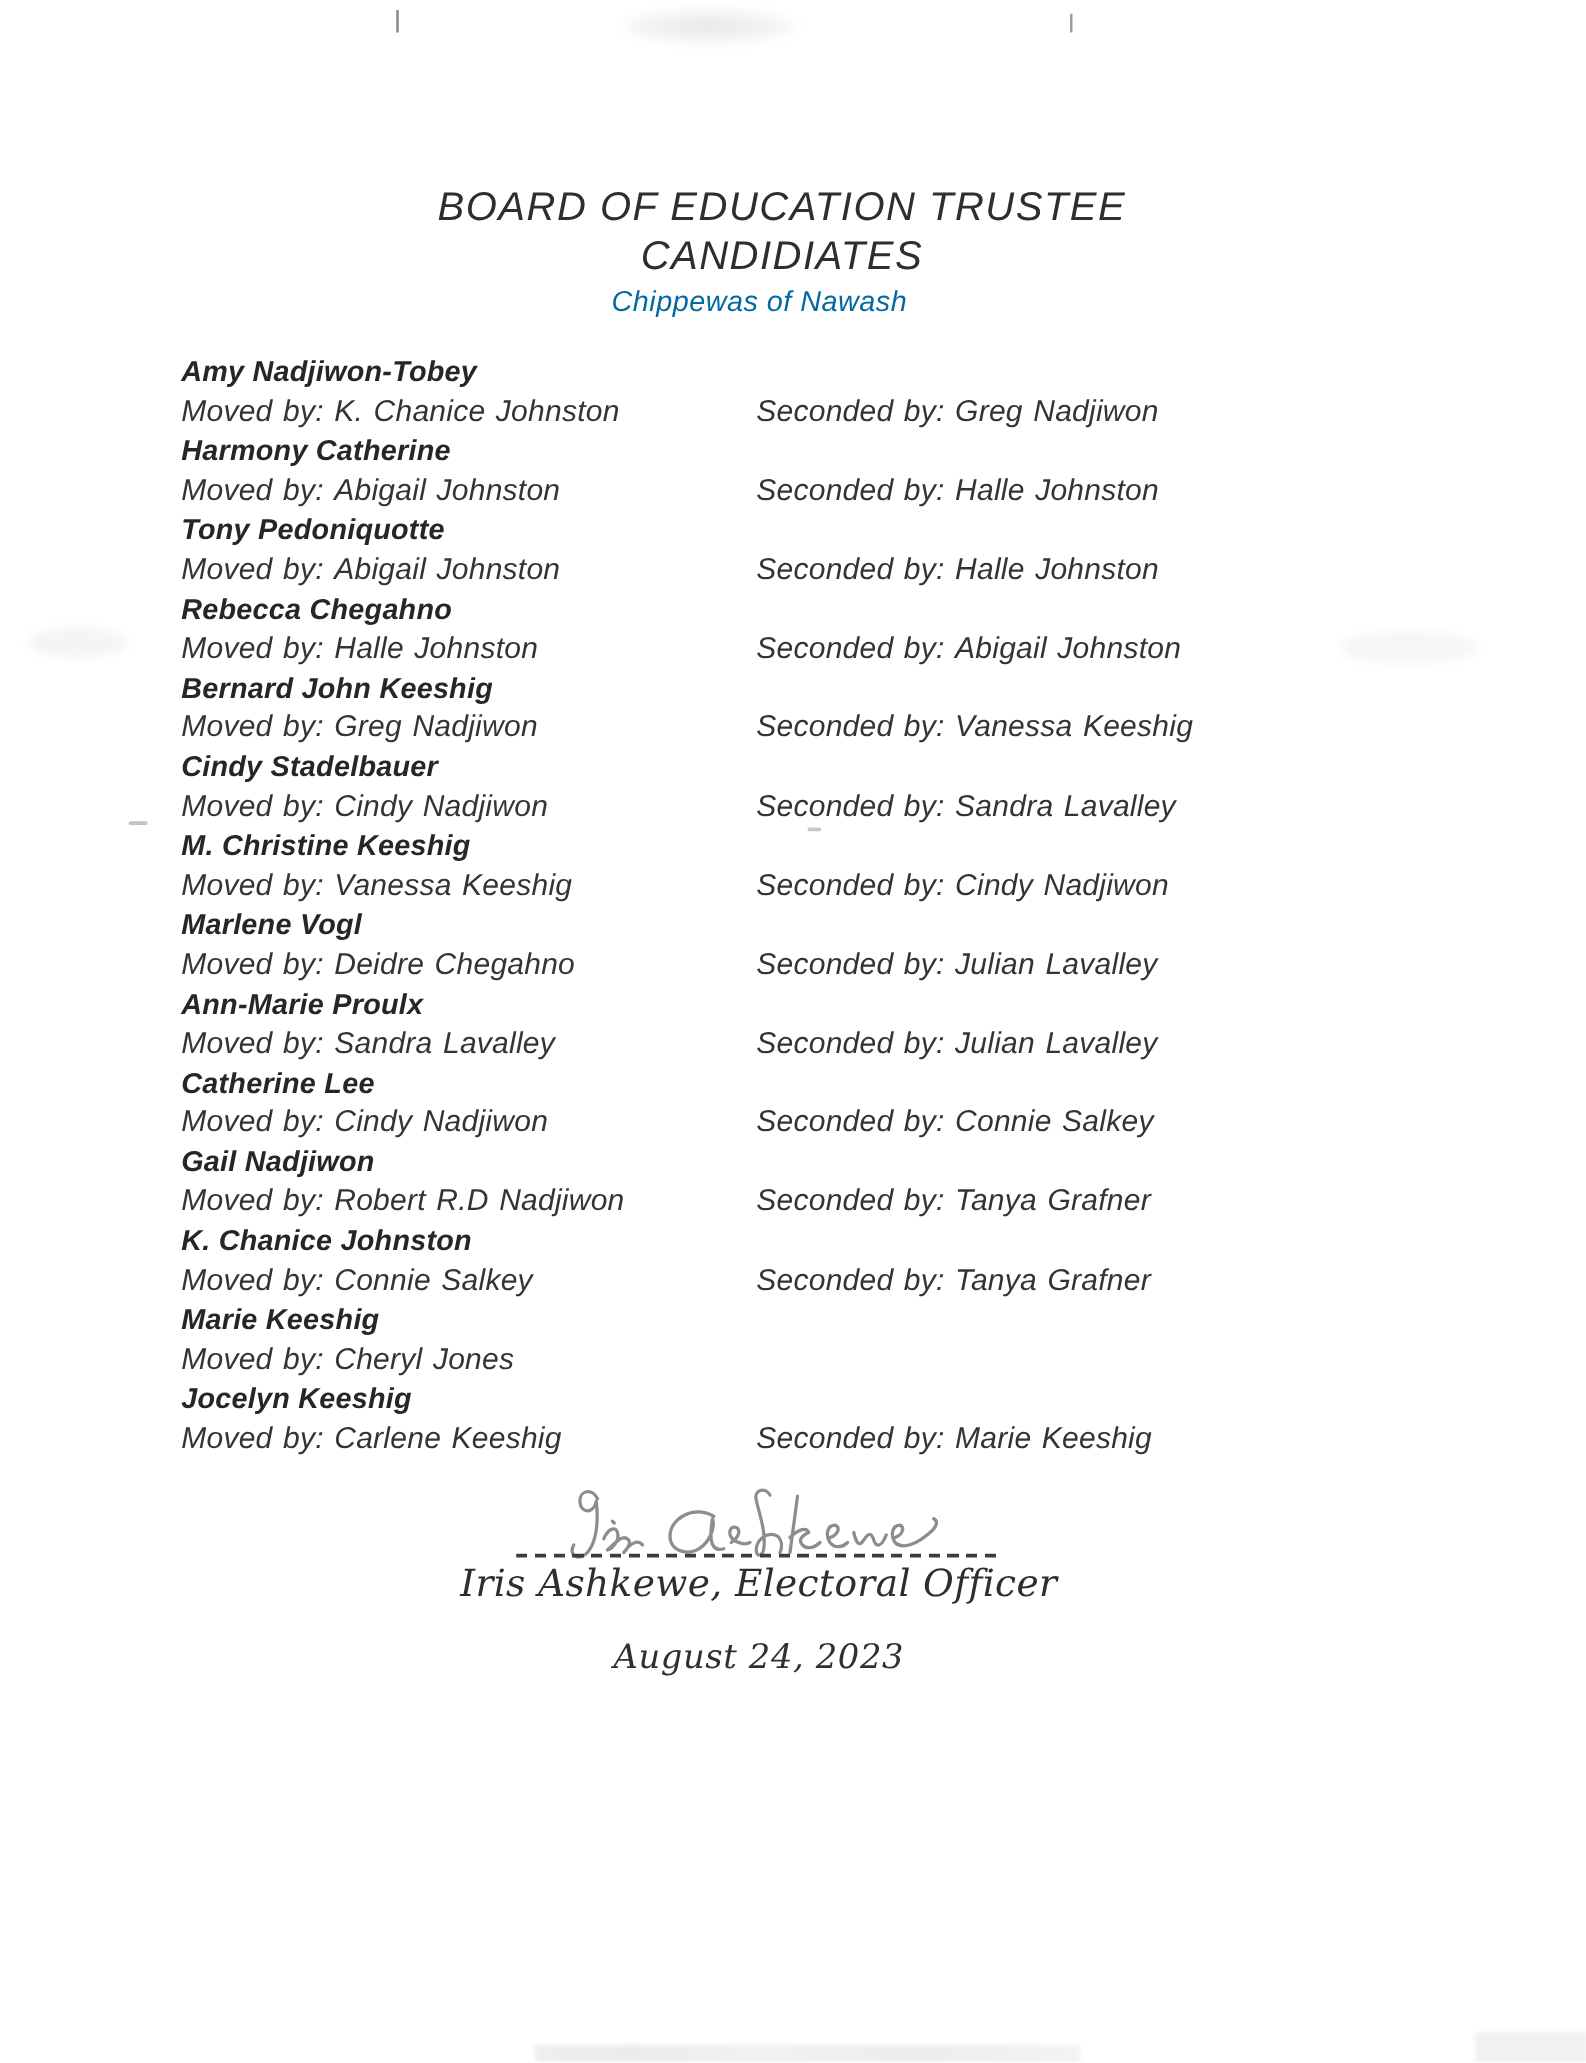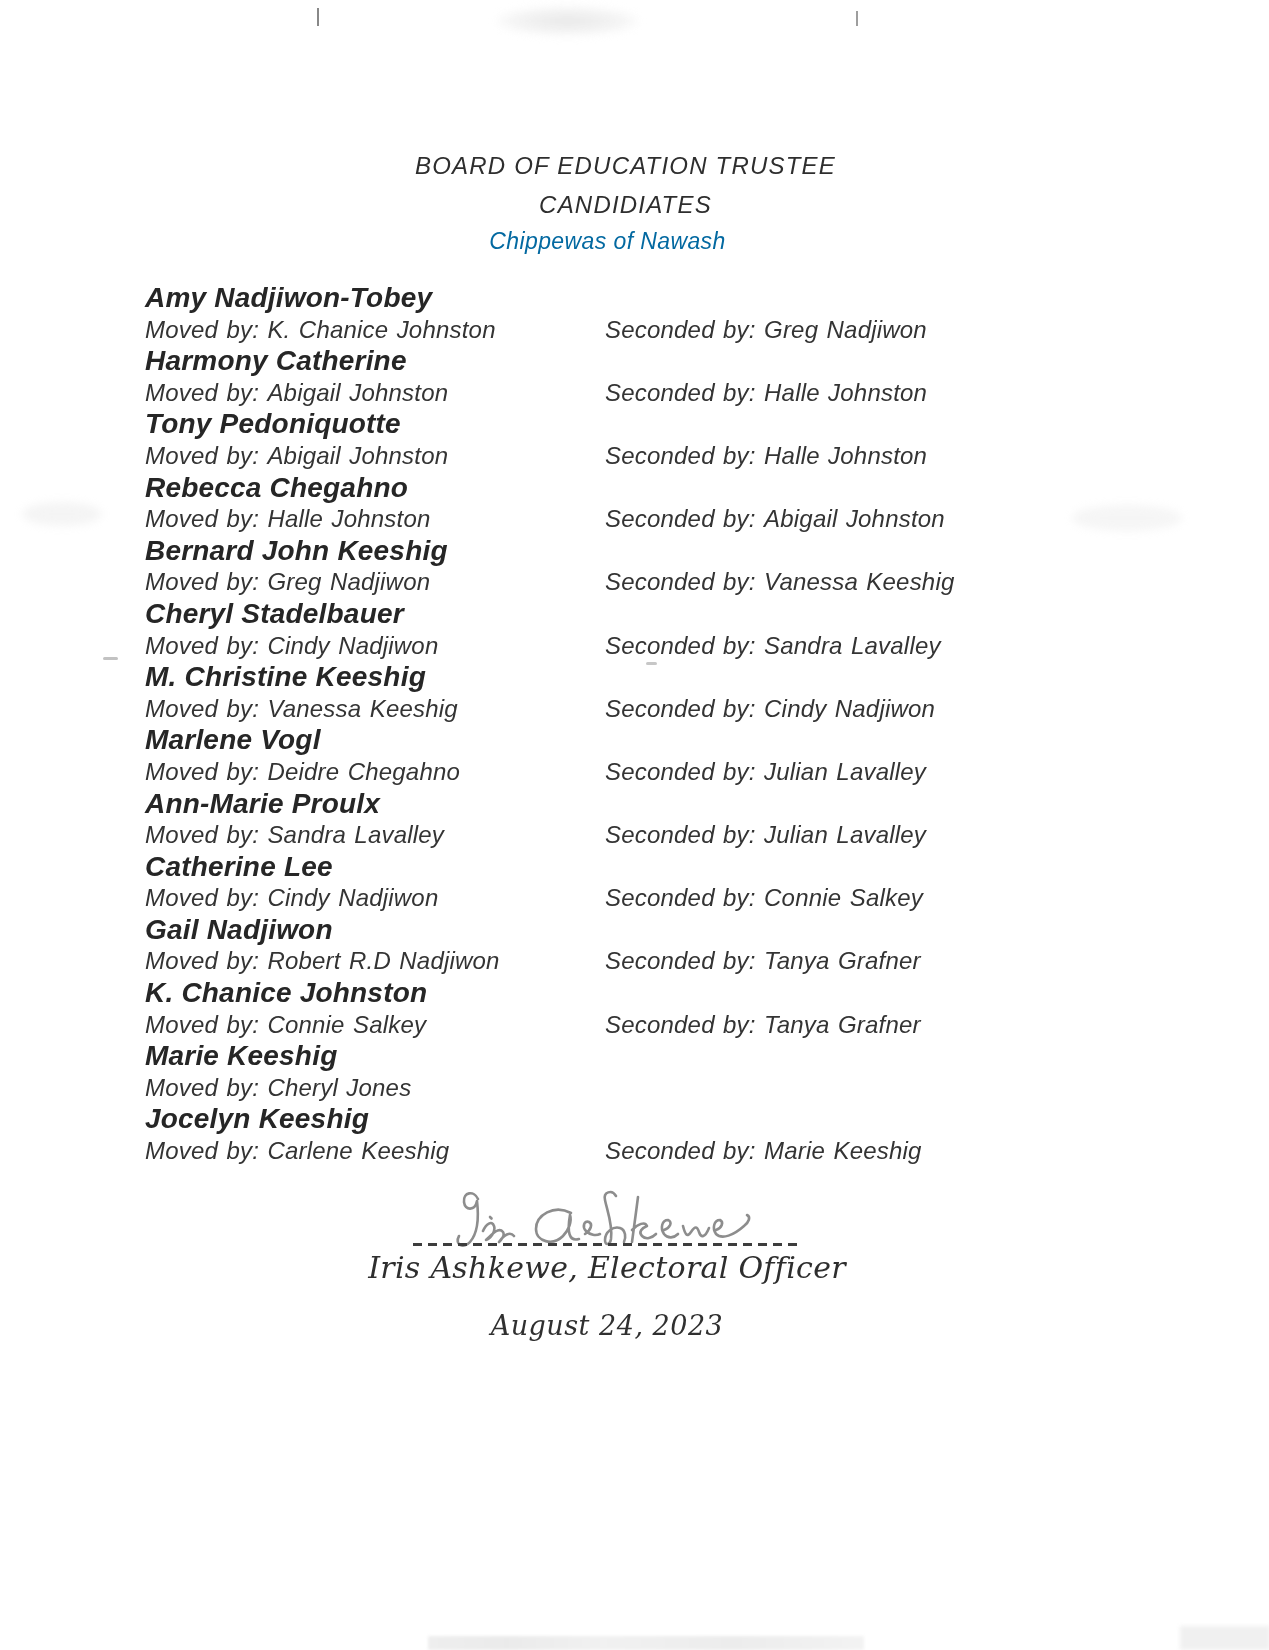--- a/index.html
+++ b/index.html
@@ -66,21 +66,21 @@
   
   .header {
     position: absolute;
     left: 0; top: 146px;
     width: 1215px;
     text-align: center;
     color: #2e2e2e;
   }
   .title-line {
     font-style: italic;
-    font-size: 24px;
+    font-size: 32px;
     line-height: 39px;
     letter-spacing: 1.2px;
     font-weight: 500;
     padding-left: 36px;
   }
   .subtitle {
     margin-top: 4px;
     font-style: italic;
     font-size: 23px;
     letter-spacing: .4px;
@@ -90,21 +90,21 @@
   
   .list {
     position: absolute;
     left: 145px; top: 282px;
     width: 1000px;
   }
   .entry { height: 63.2px; }
   .entry .name {
     font-style: italic;
     font-weight: 700;
-    font-size: 28px;
+    font-size: 23px;
     line-height: 31.6px;
     letter-spacing: .2px;
     color: #262626;
     white-space: nowrap;
   }
   .entry .mover-row {
     display: flex;
     font-style: italic;
     font-size: 24px;
     line-height: 31.6px;
@@ -206,21 +206,21 @@
 
       <div class="entry">
         <div class="name">Bernard John Keeshig</div>
         <div class="mover-row">
           <div class="moved-col"><span>Moved by:</span>&nbsp;<span>Greg Nadjiwon</span></div>
           <div class="seconded-col"><span>Seconded by:</span>&nbsp;<span>Vanessa Keeshig</span></div>
         </div>
       </div>
 
       <div class="entry">
-        <div class="name">Cheryl Stadelbauer</div>
+        <div class="name">Cindy Stadelbauer</div>
         <div class="mover-row">
           <div class="moved-col"><span>Moved by:</span>&nbsp;<span>Cindy Nadjiwon</span></div>
           <div class="seconded-col"><span>Seconded by:</span>&nbsp;<span>Sandra Lavalley</span></div>
         </div>
       </div>
 
       <div class="entry">
         <div class="name">M. Christine Keeshig</div>
         <div class="mover-row">
           <div class="moved-col"><span>Moved by:</span>&nbsp;<span>Vanessa Keeshig</span></div>

